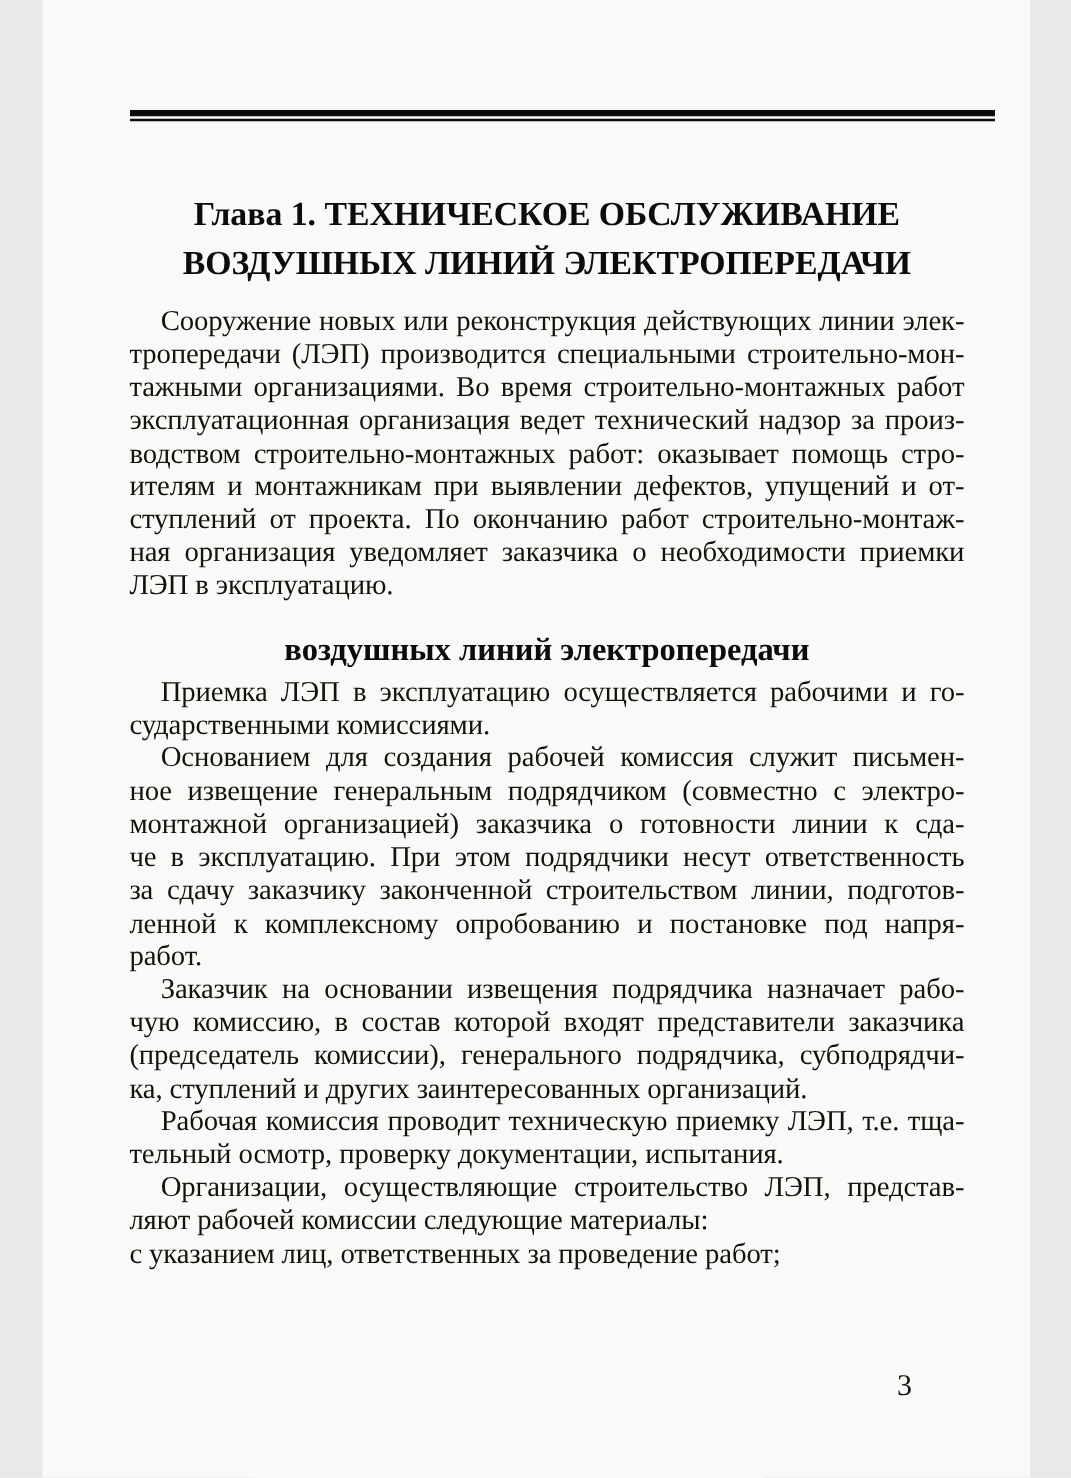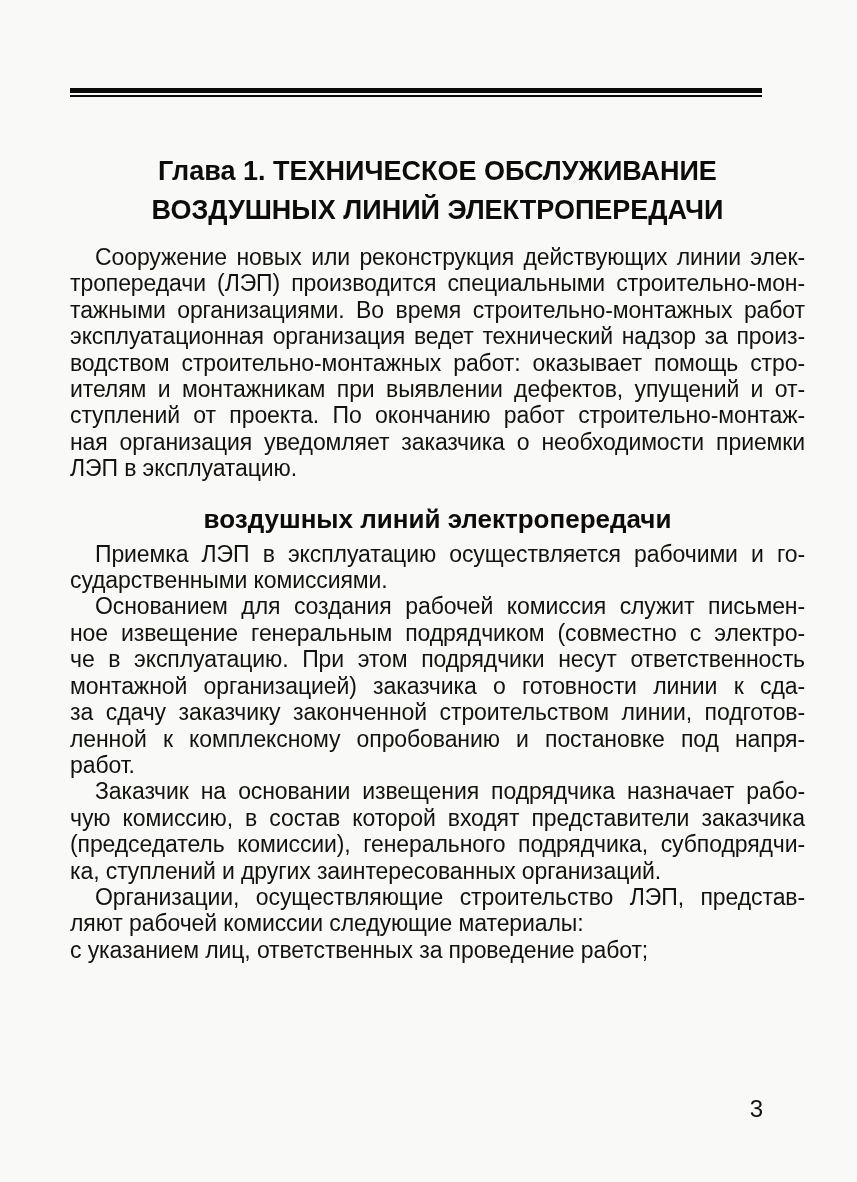--- a/index.html
+++ b/index.html
@@ -1,23 +1,23 @@
 <!DOCTYPE html>
 <html lang="ru"><head>
 <meta charset="utf-8">
 <style>
   html, body { margin: 0; padding: 0; background: #e9e9e7; }
   .page {
     position: relative;
-    width: 857px;
+    width: 790px;
     height: 1182px;
     margin: 0 auto;
     background: #f9f9f7;
     color: #14120f;
-    font-family: Liberation Sans, sans-serif;
+    font-family: Liberation Serif, serif;
     overflow: hidden;
   }
   .top-rule {
     position: absolute;
     left: 70px;
     top: 88px;
     width: 692px;
   }
   .top-rule .thick { height: 5px; background: #0b0b0b; }
   .top-rule .thin  { height: 2px; background: #0b0b0b; margin-top: 2px; }
@@ -97,31 +97,35 @@
       <h2 class="block section-heading">
         <span class="ln last">воздушных линий электропередачи</span>
       </h2>
       <p class="block paragraph">
         <span class="ln first">Приемка ЛЭП в эксплуатацию осуществляется рабочими и го-</span>
         <span class="ln last">сударственными комиссиями.</span>
       </p>
       <p class="block paragraph">
         <span class="ln first">Основанием для создания рабочей комиссия служит письмен-</span>
         <span class="ln">ное извещение генеральным подрядчиком (совместно с электро-</span>
+        <span class="ln">монтажной организацией) заказчика о готовности линии к сда-</span>
         <span class="ln">че в эксплуатацию. При этом подрядчики несут ответственность</span>
-        <span class="ln">монтажной организацией) заказчика о готовности линии к сда-</span>
         <span class="ln">за сдачу заказчику законченной строительством линии, подготов-</span>
         <span class="ln">ленной к комплексному опробованию и постановке под напря-</span>
         <span class="ln last">работ.</span>
       </p>
       <p class="block paragraph">
         <span class="ln first">Заказчик на основании извещения подрядчика назначает рабо-</span>
         <span class="ln">чую комиссию, в состав которой входят представители заказчика</span>
         <span class="ln">(председатель комиссии), генерального подрядчика, субподрядчи-</span>
         <span class="ln last">ка, ступлений и других заинтересованных организаций.</span>
+      </p>
+      <p class="block paragraph">
+        <span class="ln first">Рабочая комиссия проводит техническую приемку ЛЭП, т.е. тща-</span>
+        <span class="ln last">тельный осмотр, проверку документации, испытания.</span>
       </p>
       <p class="block paragraph">
         <span class="ln first">Организации, осуществляющие строительство ЛЭП, представ-</span>
         <span class="ln last">ляют рабочей комиссии следующие материалы:</span>
       </p>
       <p class="block list-item">
         <span class="ln last">с указанием лиц, ответственных за проведение работ;</span>
       </p>
     </main>
 

